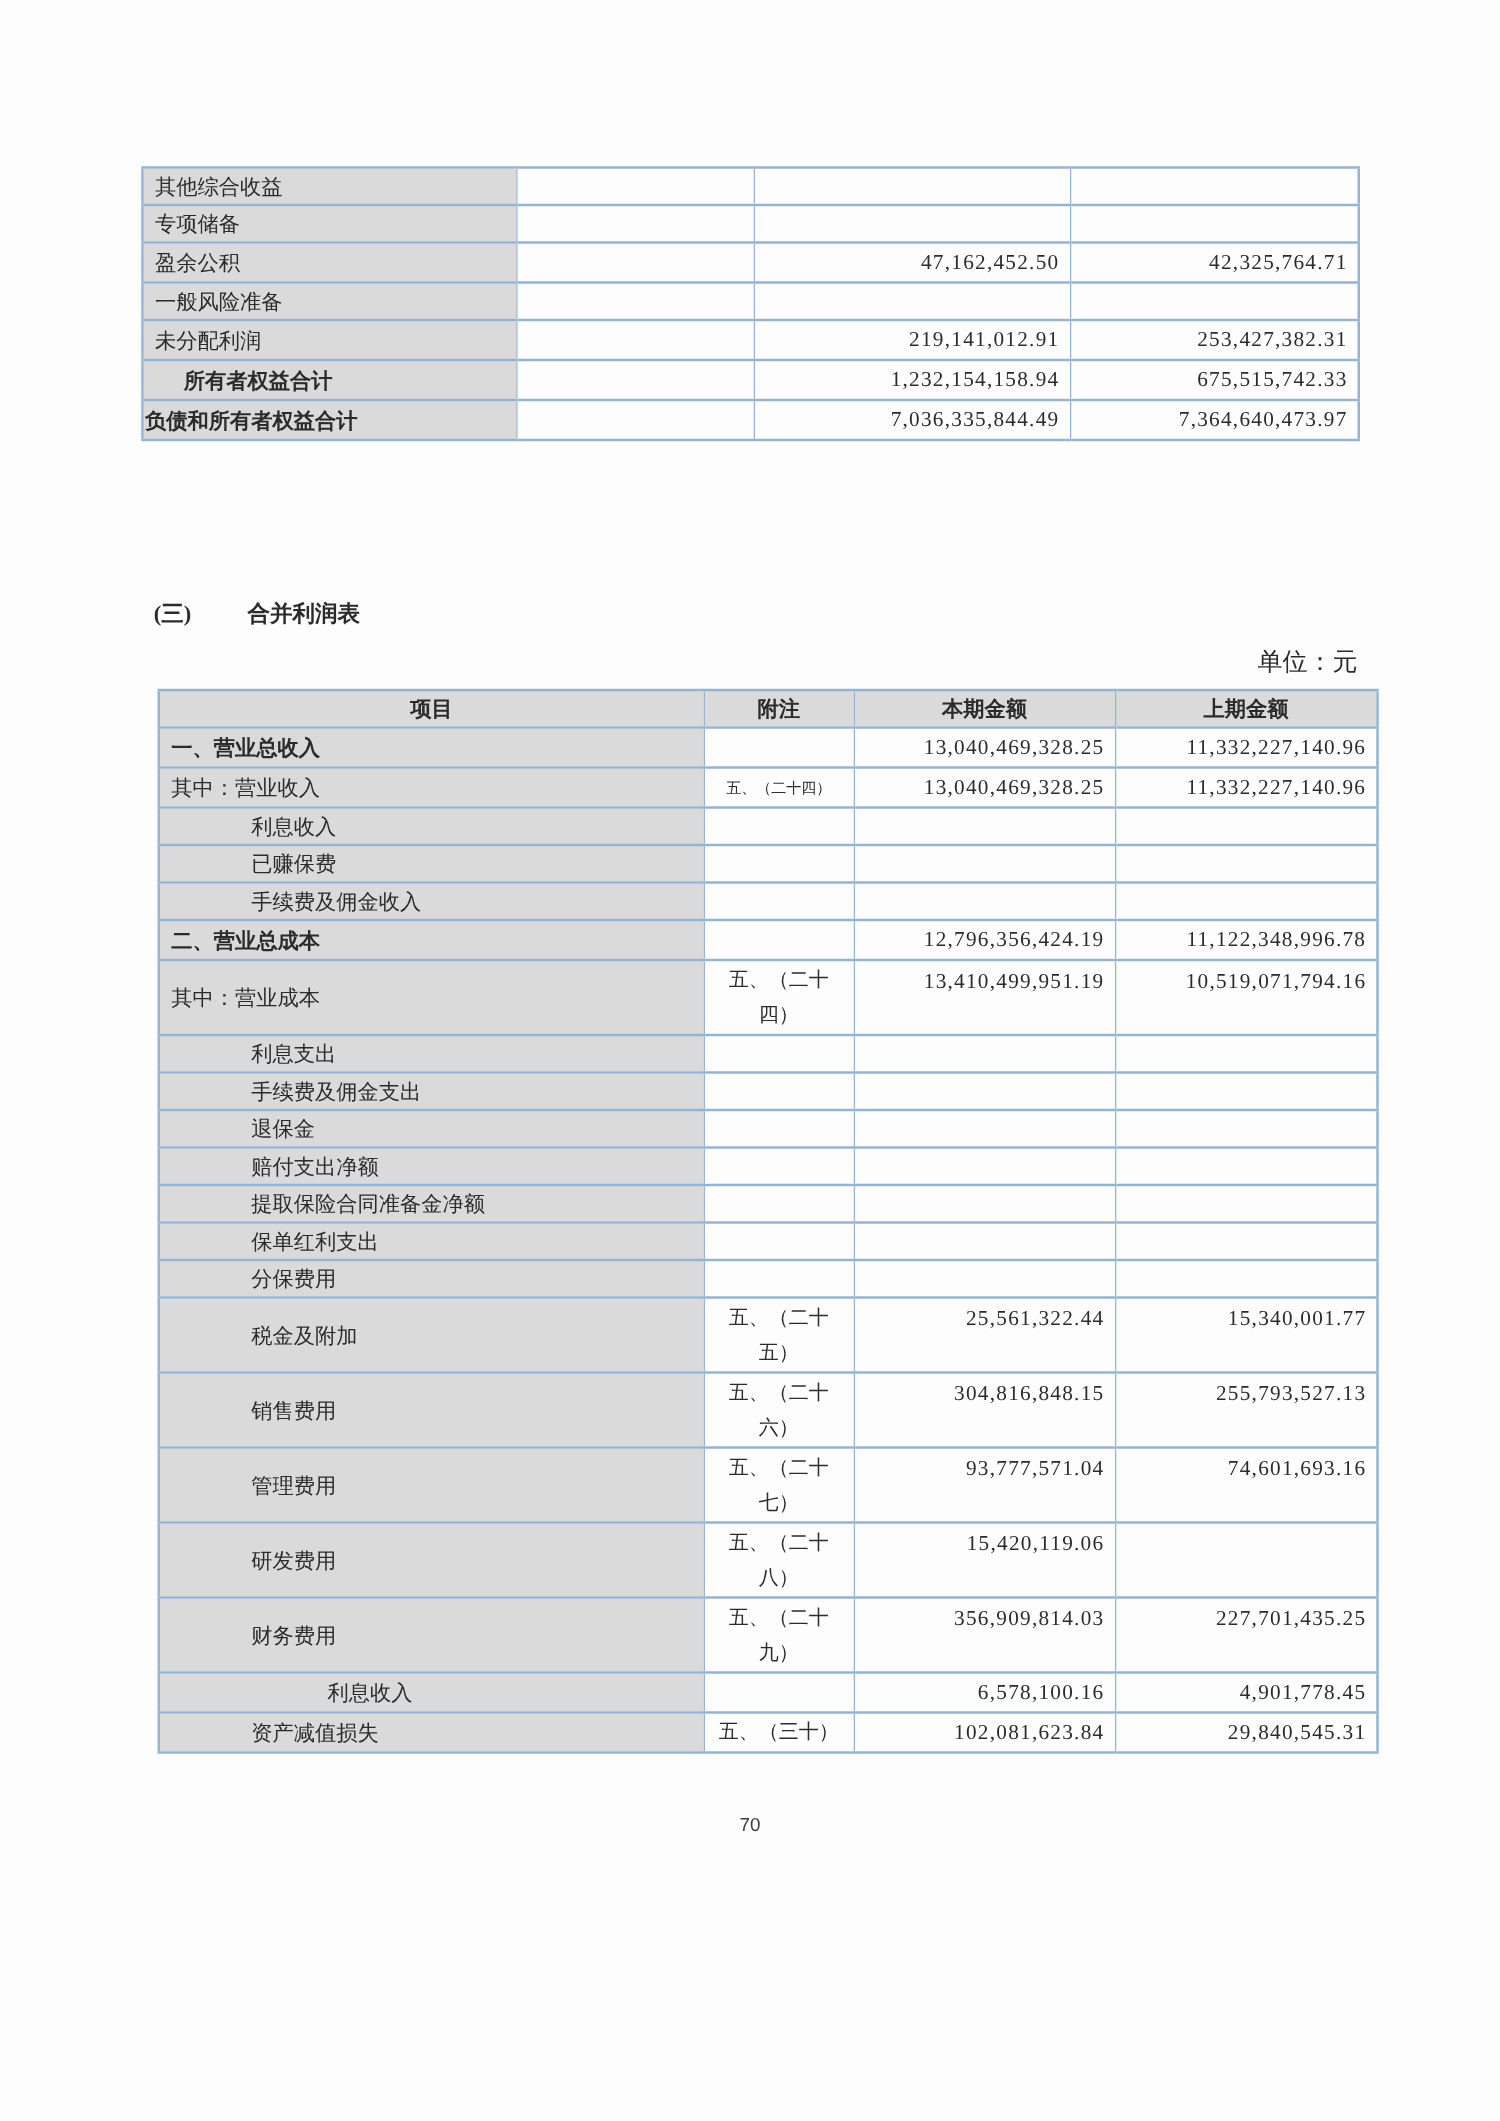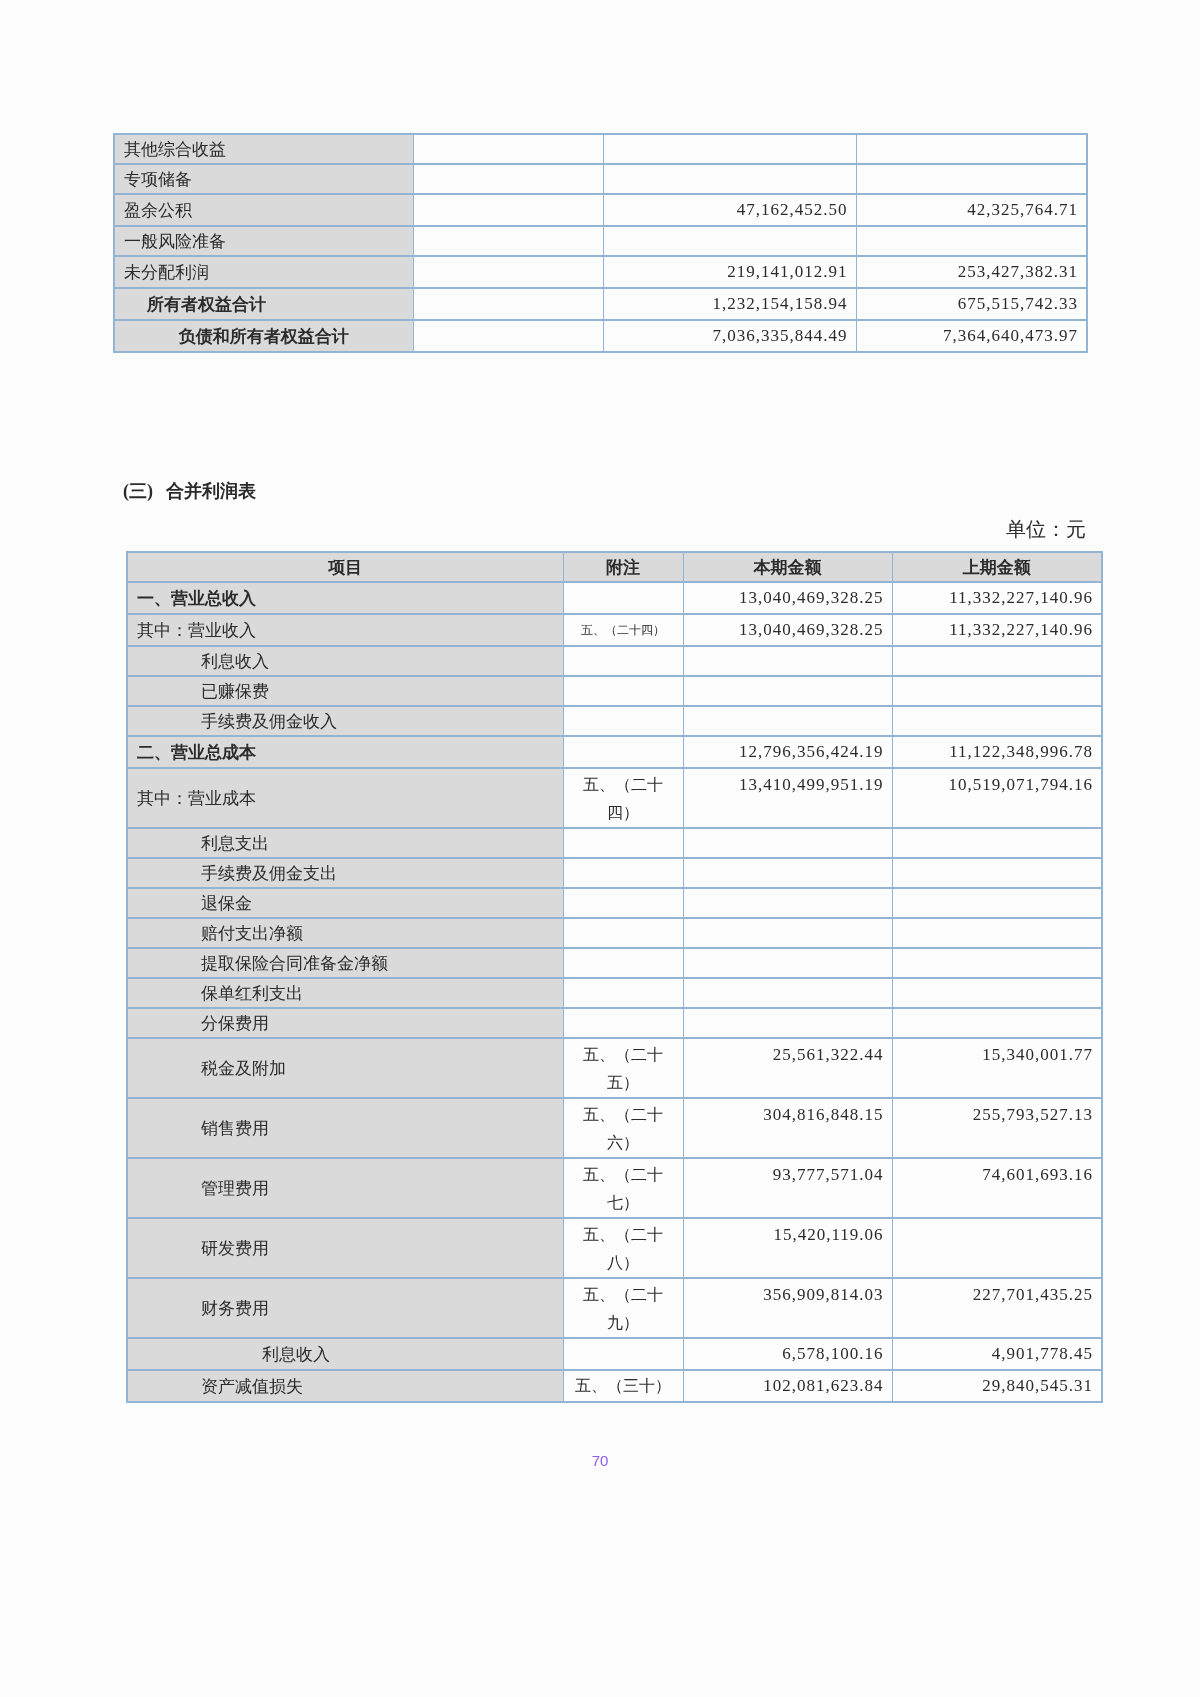--- a/index.html
+++ b/index.html
@@ -14,39 +14,39 @@
   td{border:1px solid #94b4d4;border-top:2px solid #94b4d4;border-bottom:2px solid #94b4d4;
      font-size:17px;overflow:hidden;white-space:normal;}
   tr{height:30px;}
   tr.tall{height:59px;}
   .label-cell{background:#dadada;}
   .header-row td{background:#dadada;text-align:center;font-weight:bold;padding:0;}
   .ind-0{padding-left:9px;}
   .ind-1{padding-left:73px;}
   .ind-2{padding-left:134px;}
   .ind-total{padding-left:32px;}
-  .ind-grand{text-align:center;}
+  .ind-grand{}
   .bold{font-weight:bold;}
   .note-cell{text-align:center;font-size:16px;padding:0 10px;line-height:28px;}
   .note-cell.small{font-size:12px;line-height:14px;}
   .value-cell{text-align:right;padding-right:8px;letter-spacing:1px;line-height:28px;}
   tr.tall .value-cell, tr.tall .note-cell{vertical-align:top;padding-top:2px;}
   #balance-table{left:113px;top:133px;width:973px;}
   #income-table{left:113px;top:551px;width:976px;margin-left:13px;}
   .section-heading{
     position:absolute;left:123px;top:479px;font-size:18px;font-weight:bold;
   }
-  .section-heading .title{margin-left:13px;}
+  .section-heading .title{margin-left:45px;}
   .unit-label{
     position:absolute;left:113px;top:516px;width:973px;
     text-align:right;font-size:20px;
   }
   .page-number{
     position:absolute;left:0;top:1452px;width:1200px;
-    text-align:center;font-size:15px;color:#8b5cf6;
+    text-align:center;font-size:15px;color:#404040;
     font-family:"Liberation Sans","DejaVu Sans",sans-serif;
   }
 </style>
 </head>
 <body>
 
 <div class="page">
 
   <table id="balance-table">
     <colgroup>

